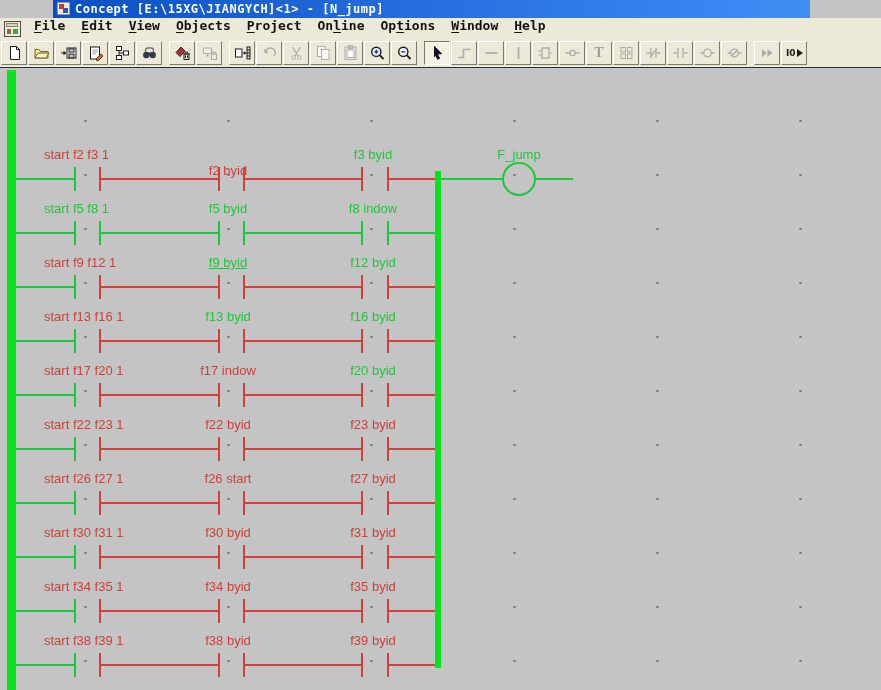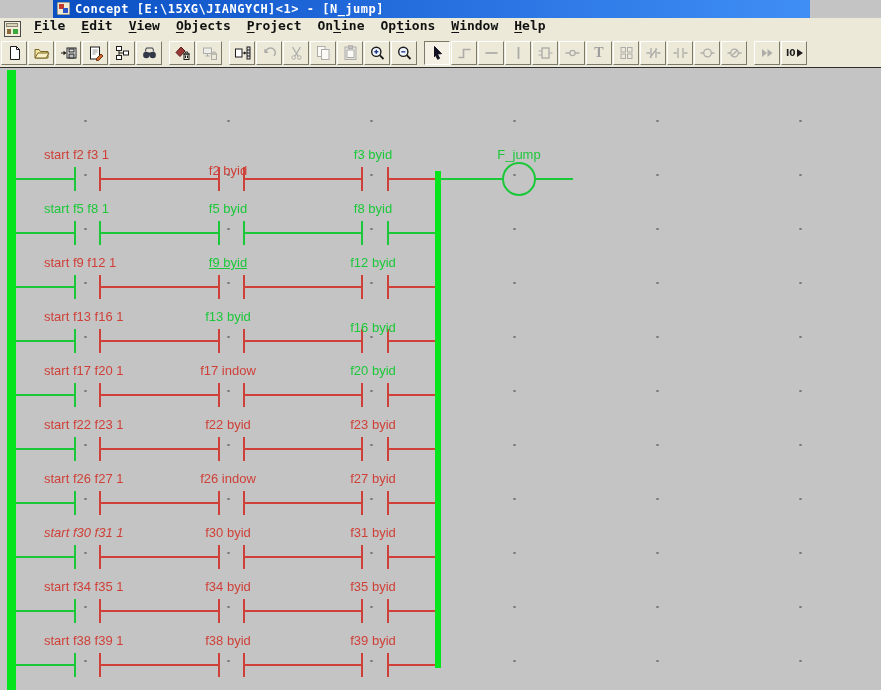--- a/index.html
+++ b/index.html
@@ -248,21 +248,21 @@
     <div class="v" style="left: 99px; top: 153px; width: 2px; height: 24px; background: rgb(27, 200, 57);"></div>
     <div class="h" style="left: 101px; top: 164px; width: 117px; height: 2px; background: rgb(27, 200, 57);"></div>
     <div class="v" style="left: 218px; top: 153px; width: 2px; height: 24px; background: rgb(27, 200, 57);"></div>
     <div class="v" style="left: 243px; top: 153px; width: 2px; height: 24px; background: rgb(27, 200, 57);"></div>
     <div class="h" style="left: 245px; top: 164px; width: 116px; height: 2px; background: rgb(27, 200, 57);"></div>
     <div class="v" style="left: 361px; top: 153px; width: 2px; height: 24px; background: rgb(27, 200, 57);"></div>
     <div class="v" style="left: 387px; top: 153px; width: 2px; height: 24px; background: rgb(27, 200, 57);"></div>
     <div class="h" style="left: 389px; top: 164px; width: 46px; height: 2px; background: rgb(27, 200, 57);"></div>
     <div class="lbl" style="left: 44px; top: 133px; color: rgb(27, 200, 57);">start f5 f8 1</div>
     <div class="lbl center" style="left: 228px; top: 133px; color: rgb(27, 200, 57);">f5 byid</div>
-    <div class="lbl center" style="left: 373px; top: 133px; color: rgb(27, 200, 57);">f8 byid</div>
+    <div class="lbl center" style="left: 373px; top: 133px; color: rgb(27, 200, 57);">f8 indow</div>
     <div class="h" style="left: 16px; top: 218px; width: 58px; height: 2px; background: rgb(27, 200, 57);"></div>
     <div class="v" style="left: 74px; top: 207px; width: 2px; height: 24px; background: rgb(27, 200, 57);"></div>
     <div class="v" style="left: 99px; top: 207px; width: 2px; height: 24px; background: rgb(207, 64, 56);"></div>
     <div class="h" style="left: 101px; top: 218px; width: 117px; height: 2px; background: rgb(207, 64, 56);"></div>
     <div class="v" style="left: 218px; top: 207px; width: 2px; height: 24px; background: rgb(207, 64, 56);"></div>
     <div class="v" style="left: 243px; top: 207px; width: 2px; height: 24px; background: rgb(207, 64, 56);"></div>
     <div class="h" style="left: 245px; top: 218px; width: 116px; height: 2px; background: rgb(207, 64, 56);"></div>
     <div class="v" style="left: 361px; top: 207px; width: 2px; height: 24px; background: rgb(207, 64, 56);"></div>
     <div class="v" style="left: 387px; top: 207px; width: 2px; height: 24px; background: rgb(207, 64, 56);"></div>
     <div class="h" style="left: 389px; top: 218px; width: 46px; height: 2px; background: rgb(207, 64, 56);"></div>
@@ -274,21 +274,21 @@
     <div class="v" style="left: 99px; top: 261px; width: 2px; height: 24px; background: rgb(207, 64, 56);"></div>
     <div class="h" style="left: 101px; top: 272px; width: 117px; height: 2px; background: rgb(207, 64, 56);"></div>
     <div class="v" style="left: 218px; top: 261px; width: 2px; height: 24px; background: rgb(207, 64, 56);"></div>
     <div class="v" style="left: 243px; top: 261px; width: 2px; height: 24px; background: rgb(207, 64, 56);"></div>
     <div class="h" style="left: 245px; top: 272px; width: 116px; height: 2px; background: rgb(207, 64, 56);"></div>
     <div class="v" style="left: 361px; top: 261px; width: 2px; height: 24px; background: rgb(207, 64, 56);"></div>
     <div class="v" style="left: 387px; top: 261px; width: 2px; height: 24px; background: rgb(207, 64, 56);"></div>
     <div class="h" style="left: 389px; top: 272px; width: 46px; height: 2px; background: rgb(207, 64, 56);"></div>
     <div class="lbl" style="left: 44px; top: 241px; color: rgb(207, 64, 56);">start f13 f16 1</div>
     <div class="lbl center" style="left: 228px; top: 241px; color: rgb(27, 200, 57);">f13 byid</div>
-    <div class="lbl center" style="left: 373px; top: 241px; color: rgb(27, 200, 57); margin-top: 11px;">f16 byid</div>
+    <div class="lbl center" style="left: 373px; top: 241px; color: rgb(27, 200, 57);">f16 byid</div>
     <div class="h" style="left: 16px; top: 326px; width: 58px; height: 2px; background: rgb(27, 200, 57);"></div>
     <div class="v" style="left: 74px; top: 315px; width: 2px; height: 24px; background: rgb(27, 200, 57);"></div>
     <div class="v" style="left: 99px; top: 315px; width: 2px; height: 24px; background: rgb(207, 64, 56);"></div>
     <div class="h" style="left: 101px; top: 326px; width: 117px; height: 2px; background: rgb(207, 64, 56);"></div>
     <div class="v" style="left: 218px; top: 315px; width: 2px; height: 24px; background: rgb(207, 64, 56);"></div>
     <div class="v" style="left: 243px; top: 315px; width: 2px; height: 24px; background: rgb(207, 64, 56);"></div>
     <div class="h" style="left: 245px; top: 326px; width: 116px; height: 2px; background: rgb(207, 64, 56);"></div>
     <div class="v" style="left: 361px; top: 315px; width: 2px; height: 24px; background: rgb(207, 64, 56);"></div>
     <div class="v" style="left: 387px; top: 315px; width: 2px; height: 24px; background: rgb(207, 64, 56);"></div>
     <div class="h" style="left: 389px; top: 326px; width: 46px; height: 2px; background: rgb(207, 64, 56);"></div>
@@ -312,33 +312,33 @@
     <div class="v" style="left: 74px; top: 423px; width: 2px; height: 24px; background: rgb(27, 200, 57);"></div>
     <div class="v" style="left: 99px; top: 423px; width: 2px; height: 24px; background: rgb(207, 64, 56);"></div>
     <div class="h" style="left: 101px; top: 434px; width: 117px; height: 2px; background: rgb(207, 64, 56);"></div>
     <div class="v" style="left: 218px; top: 423px; width: 2px; height: 24px; background: rgb(207, 64, 56);"></div>
     <div class="v" style="left: 243px; top: 423px; width: 2px; height: 24px; background: rgb(207, 64, 56);"></div>
     <div class="h" style="left: 245px; top: 434px; width: 116px; height: 2px; background: rgb(207, 64, 56);"></div>
     <div class="v" style="left: 361px; top: 423px; width: 2px; height: 24px; background: rgb(207, 64, 56);"></div>
     <div class="v" style="left: 387px; top: 423px; width: 2px; height: 24px; background: rgb(207, 64, 56);"></div>
     <div class="h" style="left: 389px; top: 434px; width: 46px; height: 2px; background: rgb(207, 64, 56);"></div>
     <div class="lbl" style="left: 44px; top: 403px; color: rgb(207, 64, 56);">start f26 f27 1</div>
-    <div class="lbl center" style="left: 228px; top: 403px; color: rgb(207, 64, 56);">f26 indow</div>
+    <div class="lbl center" style="left: 228px; top: 403px; color: rgb(207, 64, 56);">f26 start</div>
     <div class="lbl center" style="left: 373px; top: 403px; color: rgb(207, 64, 56);">f27 byid</div>
     <div class="h" style="left: 16px; top: 488px; width: 58px; height: 2px; background: rgb(27, 200, 57);"></div>
     <div class="v" style="left: 74px; top: 477px; width: 2px; height: 24px; background: rgb(27, 200, 57);"></div>
     <div class="v" style="left: 99px; top: 477px; width: 2px; height: 24px; background: rgb(207, 64, 56);"></div>
     <div class="h" style="left: 101px; top: 488px; width: 117px; height: 2px; background: rgb(207, 64, 56);"></div>
     <div class="v" style="left: 218px; top: 477px; width: 2px; height: 24px; background: rgb(207, 64, 56);"></div>
     <div class="v" style="left: 243px; top: 477px; width: 2px; height: 24px; background: rgb(207, 64, 56);"></div>
     <div class="h" style="left: 245px; top: 488px; width: 116px; height: 2px; background: rgb(207, 64, 56);"></div>
     <div class="v" style="left: 361px; top: 477px; width: 2px; height: 24px; background: rgb(207, 64, 56);"></div>
     <div class="v" style="left: 387px; top: 477px; width: 2px; height: 24px; background: rgb(207, 64, 56);"></div>
     <div class="h" style="left: 389px; top: 488px; width: 46px; height: 2px; background: rgb(207, 64, 56);"></div>
-    <div class="lbl" style="left: 44px; top: 457px; color: rgb(207, 64, 56); font-style: italic;">start f30 f31 1</div>
+    <div class="lbl" style="left: 44px; top: 457px; color: rgb(207, 64, 56);">start f30 f31 1</div>
     <div class="lbl center" style="left: 228px; top: 457px; color: rgb(207, 64, 56);">f30 byid</div>
     <div class="lbl center" style="left: 373px; top: 457px; color: rgb(207, 64, 56);">f31 byid</div>
     <div class="h" style="left: 16px; top: 542px; width: 58px; height: 2px; background: rgb(27, 200, 57);"></div>
     <div class="v" style="left: 74px; top: 531px; width: 2px; height: 24px; background: rgb(27, 200, 57);"></div>
     <div class="v" style="left: 99px; top: 531px; width: 2px; height: 24px; background: rgb(207, 64, 56);"></div>
     <div class="h" style="left: 101px; top: 542px; width: 117px; height: 2px; background: rgb(207, 64, 56);"></div>
     <div class="v" style="left: 218px; top: 531px; width: 2px; height: 24px; background: rgb(207, 64, 56);"></div>
     <div class="v" style="left: 243px; top: 531px; width: 2px; height: 24px; background: rgb(207, 64, 56);"></div>
     <div class="h" style="left: 245px; top: 542px; width: 116px; height: 2px; background: rgb(207, 64, 56);"></div>
     <div class="v" style="left: 361px; top: 531px; width: 2px; height: 24px; background: rgb(207, 64, 56);"></div>

